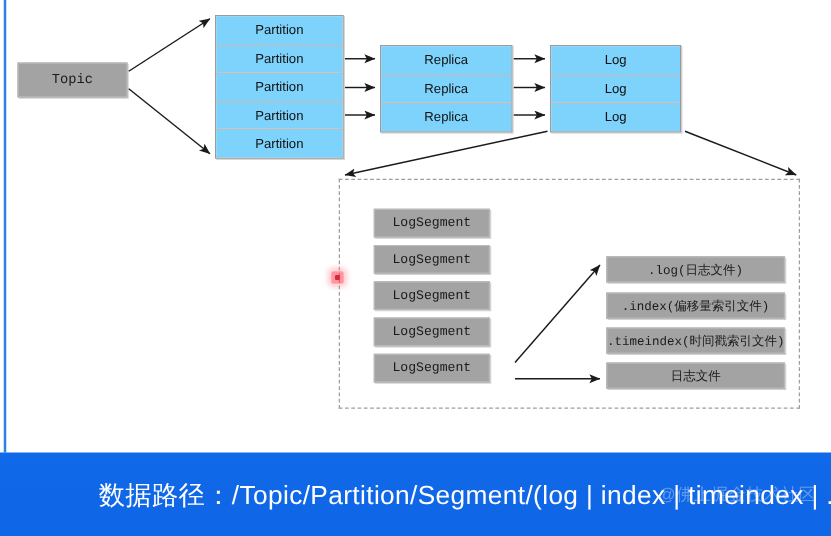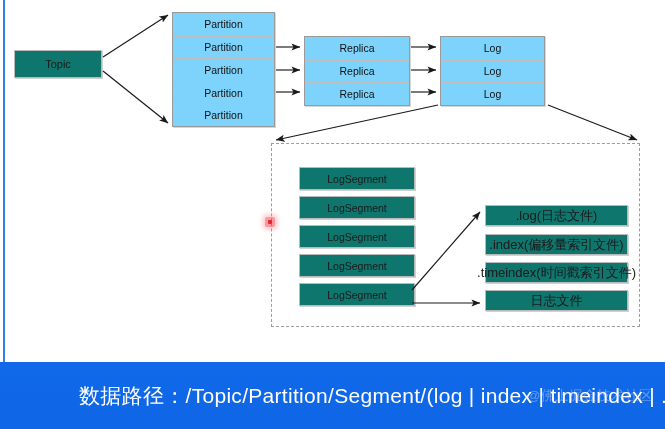--- a/index.html
+++ b/index.html
@@ -25,27 +25,28 @@
   .left-rule {
     position: absolute;
     left: 3px; top: 0;
     width: 2px; height: 362px;
     background: #2f7fe8;
   }
 
   
   .box {
     position: absolute;
-    background: #0f766e;
+    background: #a3a3a3;
     border: 1px solid #b9b9b9;
     display: flex;
     align-items: center;
     justify-content: center;
     color: #1a1a1a;
     white-space: nowrap;
+    font-family: Liberation Mono, monospace;
   }
   .box.shadowed {
     box-shadow: 1px 1px 0 rgba(0,0,0,0.18);
   }
 
   .topic-box {
     left: 14px; top: 50px;
     width: 88px; height: 28px;
     font-size: 11px;
   }
@@ -100,28 +101,28 @@
     content: "";
     position: absolute;
     left: 3px; top: 3px;
     width: 4px; height: 4px;
     background: #d8293a;
     border-radius: 1px;
   }
 
   .logseg-box {
     left: 299px;
-    width: 116px; height: 23px;
+    width: 93px; height: 23px;
     font-size: 10.5px;
   }
 
   .file-box {
     left: 485px;
     width: 143px; height: 21px;
-    font-size: 13px;
+    font-size: 10px;
   }
 
   
   #arrows {
     position: absolute;
     left: 0; top: 0;
     width: 665px; height: 429px;
     pointer-events: none;
   }
 

